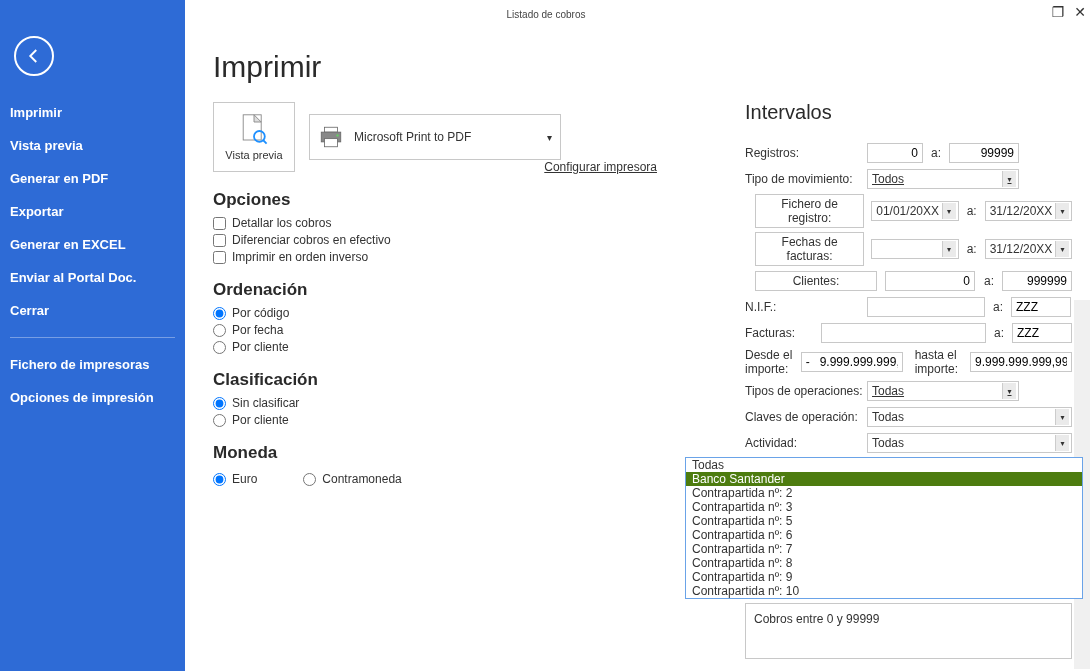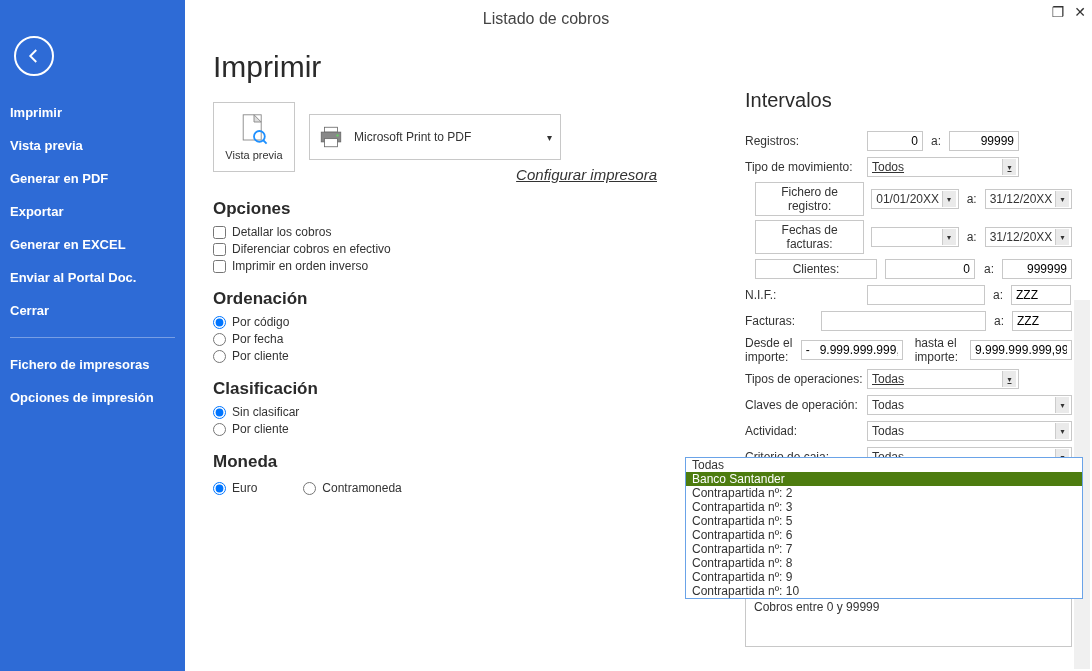--- a/index.html
+++ b/index.html
@@ -1,36 +1,36 @@
 <!DOCTYPE html>
 <html><head>
   <meta charset="utf-8">
   <style>
     * { box-sizing: border-box; margin: 0; padding: 0; font-family: "Segoe UI", Arial, sans-serif; }
     body { width: 1092px; height: 671px; background: #fff; overflow: hidden; font-size: 12px; color: #333; }
     .window { display: flex; height: 100%; }
-    .titlebar { position: absolute; top: 0; left: 0; right: 0; height: 28px; display: flex; justify-content: center; align-items: flex-end; font-size: 16px; color: #444; }
+    .titlebar { position: absolute; top: 0; left: 0; right: 0; height: 28px; display: flex; justify-content: center; align-items: center; font-size: 10px; color: #444; }
     .winctl { position: absolute; top: 4px; right: 6px; display: flex; gap: 10px; font-size: 14px; }
     .winctl span { cursor: pointer; }
     .sidebar { width: 185px; background: #2e6bd6; color: #fff; padding-top: 36px; flex-shrink: 0; }
     .back-circle { width: 40px; height: 40px; border: 2px solid #fff; border-radius: 50%; display: flex; align-items: center; justify-content: center; margin: 0 0 20px 14px; cursor: pointer; }
     .back-circle svg { width: 18px; height: 18px; }
     .side-item { padding: 9px 10px 9px 10px; font-size: 13px; cursor: pointer; font-weight: 600; }
     .side-sep { border-top: 1px solid rgba(255,255,255,0.35); margin: 10px 10px; }
     .main { flex: 1; padding: 50px 20px 0 28px; position: relative; }
     .h1 { font-size: 30px; font-weight: 300; color: #2a2a2a; margin-bottom: 18px; }
     .h2 { font-size: 20px; font-weight: 300; color: #2a2a2a; margin: 0 0 10px 0; }
     .h3 { font-size: 17px; font-weight: 600; color: #2a2a2a; margin: 16px 0 6px 0; }
     .toprow { display: flex; align-items: flex-start; gap: 14px; }
     .preview-btn { width: 82px; height: 70px; border: 1px solid #c8c8c8; display: flex; flex-direction: column; align-items: center; justify-content: center; font-size: 11px; cursor: pointer; }
     .preview-btn svg { width: 30px; height: 36px; }
     .printer-dd { width: 252px; height: 46px; border: 1px solid #c8c8c8; display: flex; align-items: center; padding: 0 8px; gap: 10px; cursor: pointer; margin-top: 12px; }
     .printer-dd svg { width: 26px; height: 26px; flex-shrink: 0; }
     .printer-dd .chev { margin-left: auto; font-size: 10px; }
-    .cfg-link { text-align: right; width: 348px; margin-top: 6px; font-size: 15px; color: #333; text-decoration: underline; cursor: pointer; font-style: italic; }
+    .cfg-link { text-align: right; width: 348px; font-size: 12px; color: #333; text-decoration: underline; cursor: pointer; }
     .opt { display: flex; align-items: center; gap: 6px; font-size: 12px; margin: 3px 0; }
     .opt input { margin: 0; }
     .right-col { position: absolute; left: 560px; top: 85px; right: 20px; }
     .row { display: flex; align-items: center; margin: 4px 0; min-height: 22px; }
     .lbl { width: 122px; font-size: 12px; }
     .lbl-btn { width: 122px; border: 1px solid #c8c8c8; padding: 2px 6px; text-align: center; cursor: pointer; font-size: 12px; background: #fff; margin-left: 10px; }
     .a { margin: 0 8px; font-size: 12px; }
     input.fld, .dd { border: 1px solid #c8c8c8; height: 20px; font-size: 12px; padding: 0 4px; background: #fff; }
     .fld-xs { width: 56px; text-align: right; }
     .fld-sm { width: 70px; text-align: right; }
@@ -150,21 +150,21 @@
           <input type="radio" name="mon" checked="" style="">
           <span>Euro</span>
         </label>
       <label class="opt">
           <input type="radio" name="mon" style="">
           <span>Contramoneda</span>
         </label>
     </div>
 
     <div class="right-col">
-      <div class="h2" style="margin-bottom:18px; margin-top:4px;">Intervalos</div>
+      <div class="h2" style="margin-bottom:18px; margin-top:16px;">Intervalos</div>
 
       <div class="row">
         <span class="lbl">Registros:</span>
         <input class="fld fld-xs" value="0" style="">
         <span class="a">a:</span>
         <input class="fld fld-sm" value="99999" style="">
       </div>
 
       <div class="row">
         <span class="lbl">Tipo de movimiento:</span>

